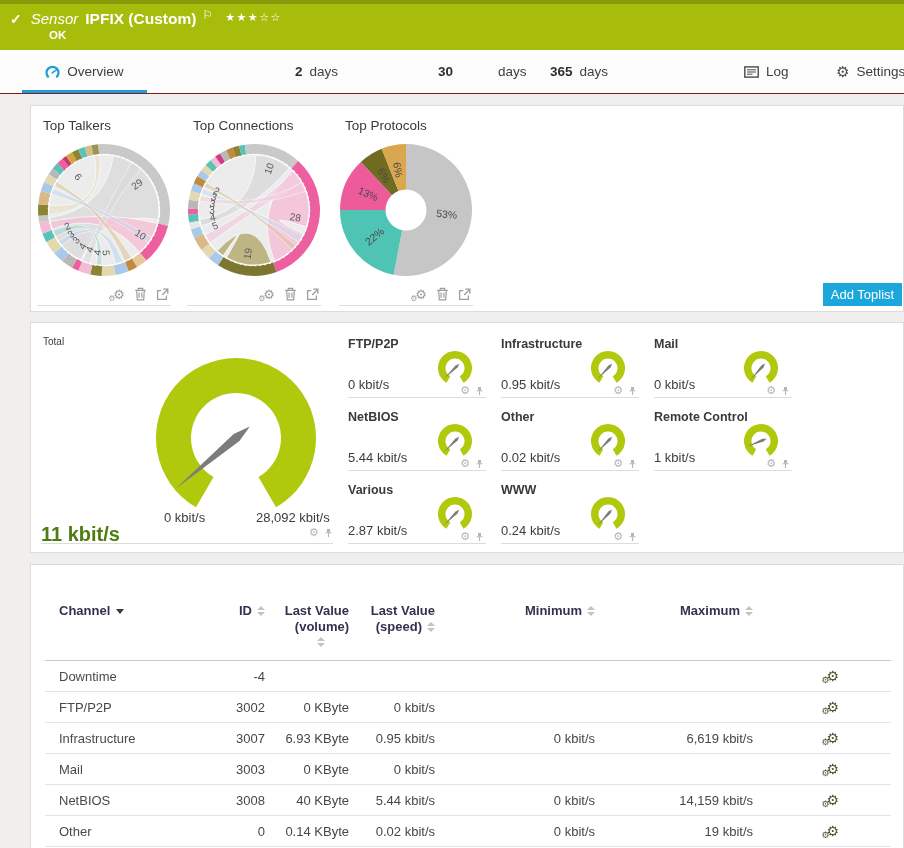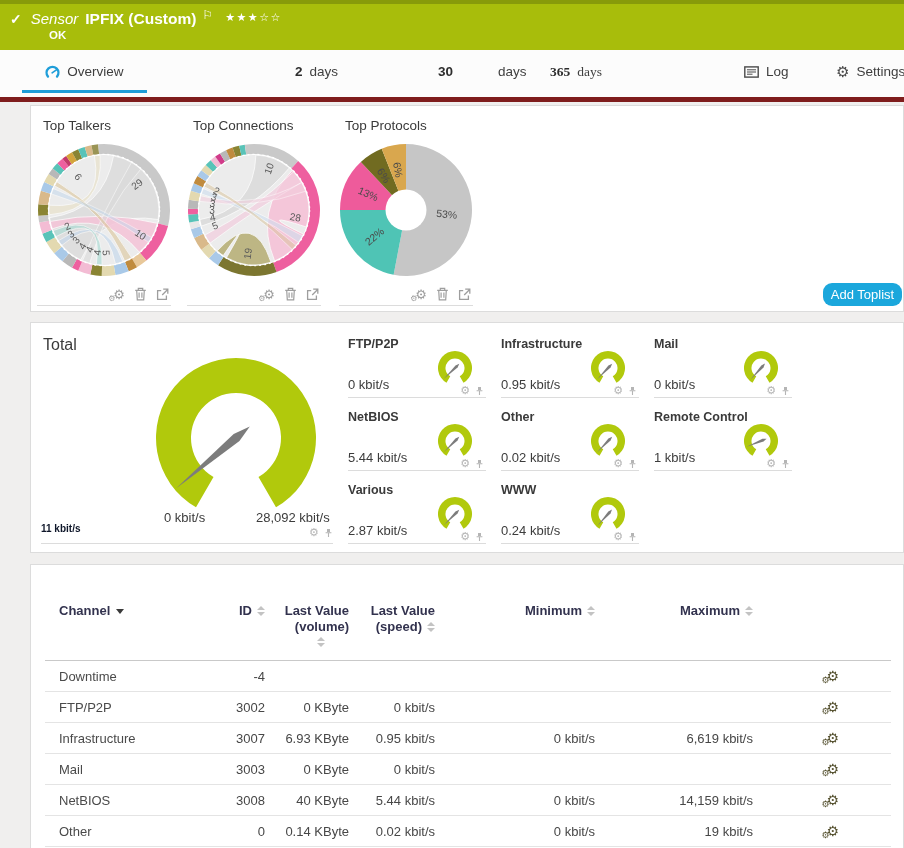--- a/index.html
+++ b/index.html
@@ -11,21 +11,21 @@
   .topstrip{position:absolute;left:0;top:0;width:100%;height:4px;background:#879a0a}
   .tb-row{position:absolute;left:10px;top:10px;display:flex;align-items:baseline;color:#fff}
   .tb-check{font-size:14px;font-weight:bold;margin-right:9px}
   .tb-kind{font-style:italic;font-size:15px;margin-right:7px}
   .tb-name{font-weight:bold;font-size:15.5px}
   .tb-flag{font-size:12px;margin-left:6px;position:relative;top:-5px}
   .tb-stars{font-size:11px;letter-spacing:1.5px;margin-left:12px;position:relative;top:-3px;white-space:nowrap}
   .tb-status{position:absolute;left:49px;top:29px;font-size:11.5px;font-weight:bold;color:#fff}
 
   
-  .tabbar{position:absolute;left:0;top:50px;width:100%;height:52px;background:#fcfcfc;border-bottom:5px solid #7f1d1d;box-sizing:border-box}
+  .tabbar{position:absolute;left:0;top:50px;width:100%;height:44px;background:#fcfcfc;border-bottom:1px solid #7f1d1d;box-sizing:border-box}
   .tab{position:absolute;top:0;height:43px;display:flex;align-items:center;gap:7px;font-size:13.5px;color:#3e3e3e;cursor:pointer;white-space:nowrap}
   .tab.active{box-shadow:inset 0 -3px 0 #1f9ed9;justify-content:center}
   .tab b{font-weight:bold;color:#2d2d2d}
   .tab .dayslbl{color:#404040}
   .tabicon{display:flex;align-items:center}
   .gear-glyph{font-size:15px;color:#4a4a4a;line-height:1}
 
   
   .panel{position:absolute;left:30px;width:874px;background:#fff;border:1px solid #dcdcdc;box-sizing:border-box}
   #panel-toplists{top:105px;height:207px}
@@ -34,28 +34,28 @@
 
   
   .toplist-cell{position:absolute;top:8px;width:134px;height:192px;border-bottom:1px solid #dcdcdc;box-sizing:border-box}
   .toplist-title{position:absolute;left:6px;top:4px;font-size:13.5px;color:#3a3a3a}
   .toplist-chart{position:absolute;left:-1px;top:28px;cursor:pointer}
   .toplist-icons{position:absolute;right:2px;bottom:4px;display:flex;gap:9px;align-items:center;color:#9e9e9e}
   .icon-btn{cursor:pointer;display:flex;align-items:center;line-height:1}
   .gearcombo{position:relative;font-size:13px;line-height:1;color:#9e9e9e}
   .gearcombo .g2{position:absolute;left:-5px;bottom:-2px;font-size:8px}
   .add-btn{position:absolute;left:792px;top:177px;width:79px;height:23px;background:#1ba7dc;color:#fff;
-           font-size:13px;border:none;border-radius:9px;cursor:pointer;font-family:inherit}
+           font-size:13px;border:none;border-radius:0;cursor:pointer;font-family:inherit}
 
   
-  .total-title{position:absolute;left:12px;top:13px;font-size:16px;color:#3a3a3a}
+  .total-title{position:absolute;left:12px;top:13px;font-size:10px;color:#3a3a3a}
   #total-gauge{position:absolute;left:123px;top:33px}
   .scale-min{position:absolute;left:133px;top:187px;font-size:13px;color:#3c3c3c}
   .scale-max{position:absolute;left:225px;top:187px;font-size:13px;color:#3c3c3c}
-  .total-value{position:absolute;left:10px;top:200px;font-size:10px;font-weight:bold;color:#0f172a}
+  .total-value{position:absolute;left:10px;top:200px;font-size:20px;font-weight:bold;color:#4d7c0f}
   .total-icons{position:absolute;left:278px;top:204px;display:flex;gap:5px;align-items:center}
   .total-divider{position:absolute;left:10px;top:220px;width:292px;border-top:1px solid #dcdcdc}
   .gcell{position:absolute;width:138px;height:63px;border-bottom:1px solid #dcdcdc;box-sizing:border-box}
   .gcell .gtitle{position:absolute;left:0;top:2px;font-size:12.5px;font-weight:bold;color:#3a3a3a}
   .gcell .gvalue{position:absolute;left:0;top:42px;font-size:13px;color:#3c3c3c}
   .gcell .gsvg{position:absolute;left:88px;top:14px}
   .gicons{position:absolute;right:2px;bottom:1px;display:flex;gap:5px;align-items:center}
   .mini-gear{font-size:11px;color:#b5b5b5;cursor:pointer;line-height:1}
 
   
@@ -100,21 +100,21 @@
       <span>Overview</span>
     </div>
     <div class="tab" style="left: 295px;">
       <b>2</b>
       <span class="dayslbl">days</span>
     </div>
     <div class="tab" style="left: 438px; gap: 45px;">
       <b>30</b>
       <span class="dayslbl">days</span>
     </div>
-    <div class="tab" style="left: 550px; font-family: Liberation Serif, serif;">
+    <div class="tab" style="left: 550px;">
       <b>365</b>
       <span class="dayslbl">days</span>
     </div>
     <div class="tab" style="left: 646px; margin-top: 40px;">
       <span class="tabicon">
         <svg width="16" height="12" viewBox="0 0 16 12">
           <path d="M1.5 11V8.3L5 3.8l3 3.6L11.5 2l3 6.3V11z" fill="#4a4a4a"></path>
           <path d="M1.5 11h13" stroke="#4a4a4a" stroke-width="1.4"></path>
         </svg>
       </span>

